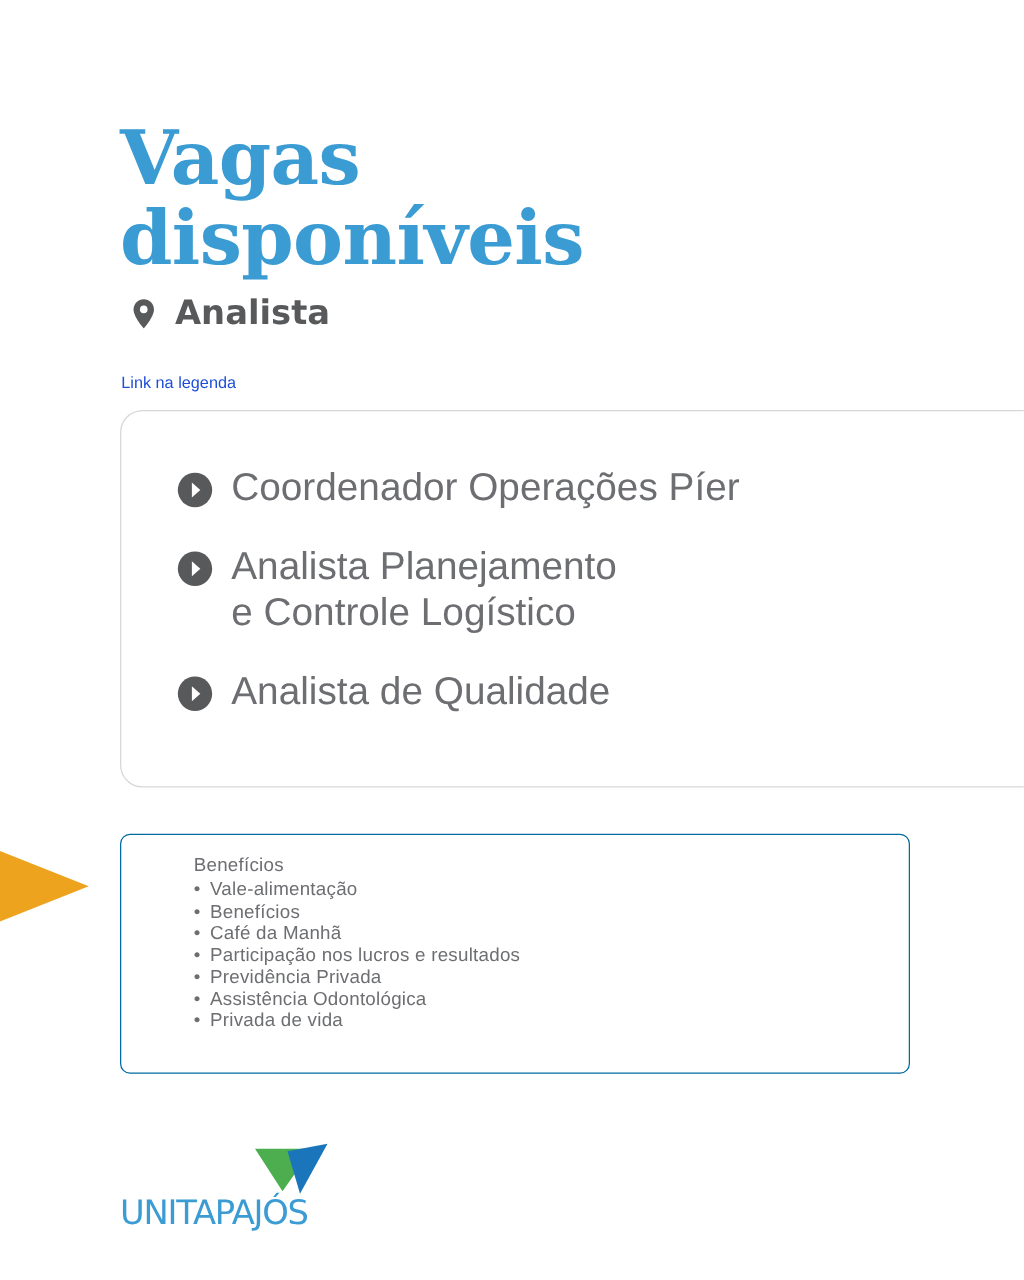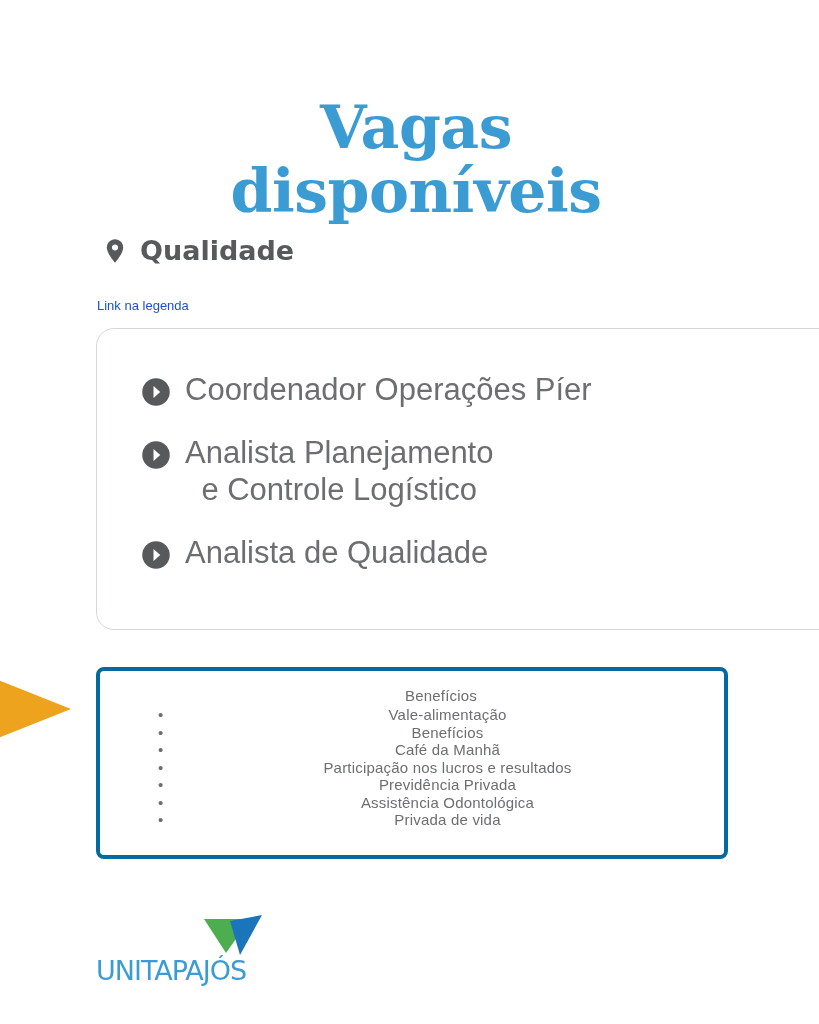--- a/index.html
+++ b/index.html
@@ -10,21 +10,20 @@
     height: 1024px;
     background: #ffffff;
     font-family: "DejaVu Sans", sans-serif;
     overflow: hidden;
   }
   .page {
     position: relative;
     width: 819px;
     height: 1024px;
     background: #ffffff;
-    text-align: center;
   }
 
   
   .heading {
     position: absolute;
     left: 96px;
     top: 95px;
     width: 640px;
   }
   .heading .line {
@@ -102,21 +101,21 @@
     font-weight: 400;
   }
 
   
   .benefits-box {
     position: absolute;
     left: 96px;
     top: 667px;
     width: 632px;
     height: 192px;
-    border: 4px solid #0369a1;
+    border: 1px solid #0369a1;
     border-radius: 8px;
     background: #ffffff;
     padding: 16px 0 0 58px;
   }
   .benefits-title {
     font-family: "Liberation Sans", sans-serif;
     font-size: 15px;
     color: #6d6e71;
     margin-bottom: 2px;
     letter-spacing: 0.2px;
@@ -181,21 +180,21 @@
     <div class="line">disponíveis</div>
   </div>
 
   <div class="location">
     <span class="pin-icon">
       <svg width="28" height="28" viewBox="0 0 24 24" aria-hidden="true">
         <path d="M12 2C8.13 2 5 5.13 5 9c0 5.25 7 13 7 13s7-7.75 7-13c0-3.87-3.13-7-7-7z" fill="#58595b"></path>
         <circle cx="12" cy="9" r="2.6" fill="#ffffff"></circle>
       </svg>
     </span>
-    <span class="location-label">Qualidade</span>
+    <span class="location-label">Analista</span>
   </div>
 
   <div class="caption">Link na legenda</div>
 
   <div class="jobs-box">
 
     <div class="job-row">
       <span class="arrow-icon">
         <svg width="30" height="30" viewBox="0 0 24 24" aria-hidden="true">
           <circle cx="12" cy="12" r="11" fill="#58595b"></circle>

